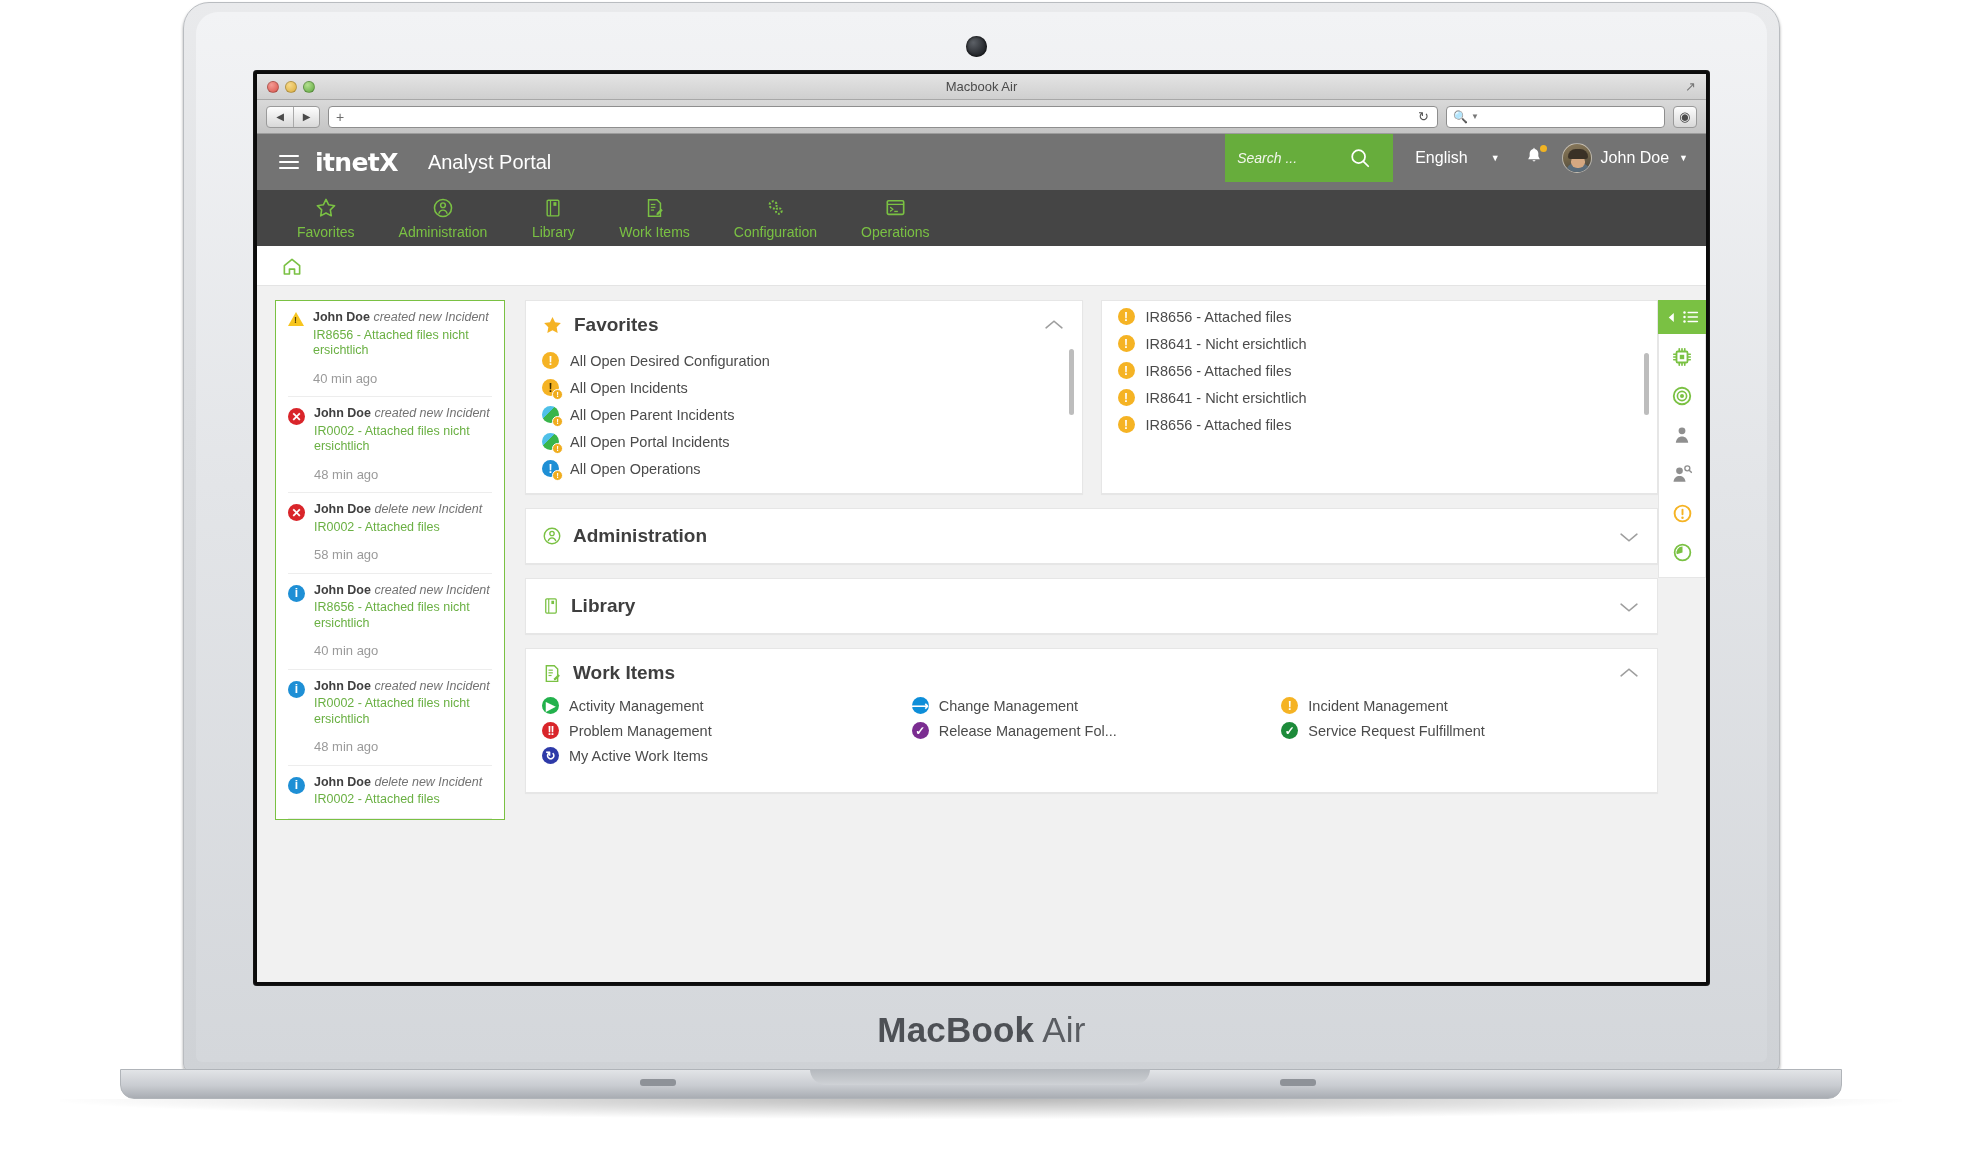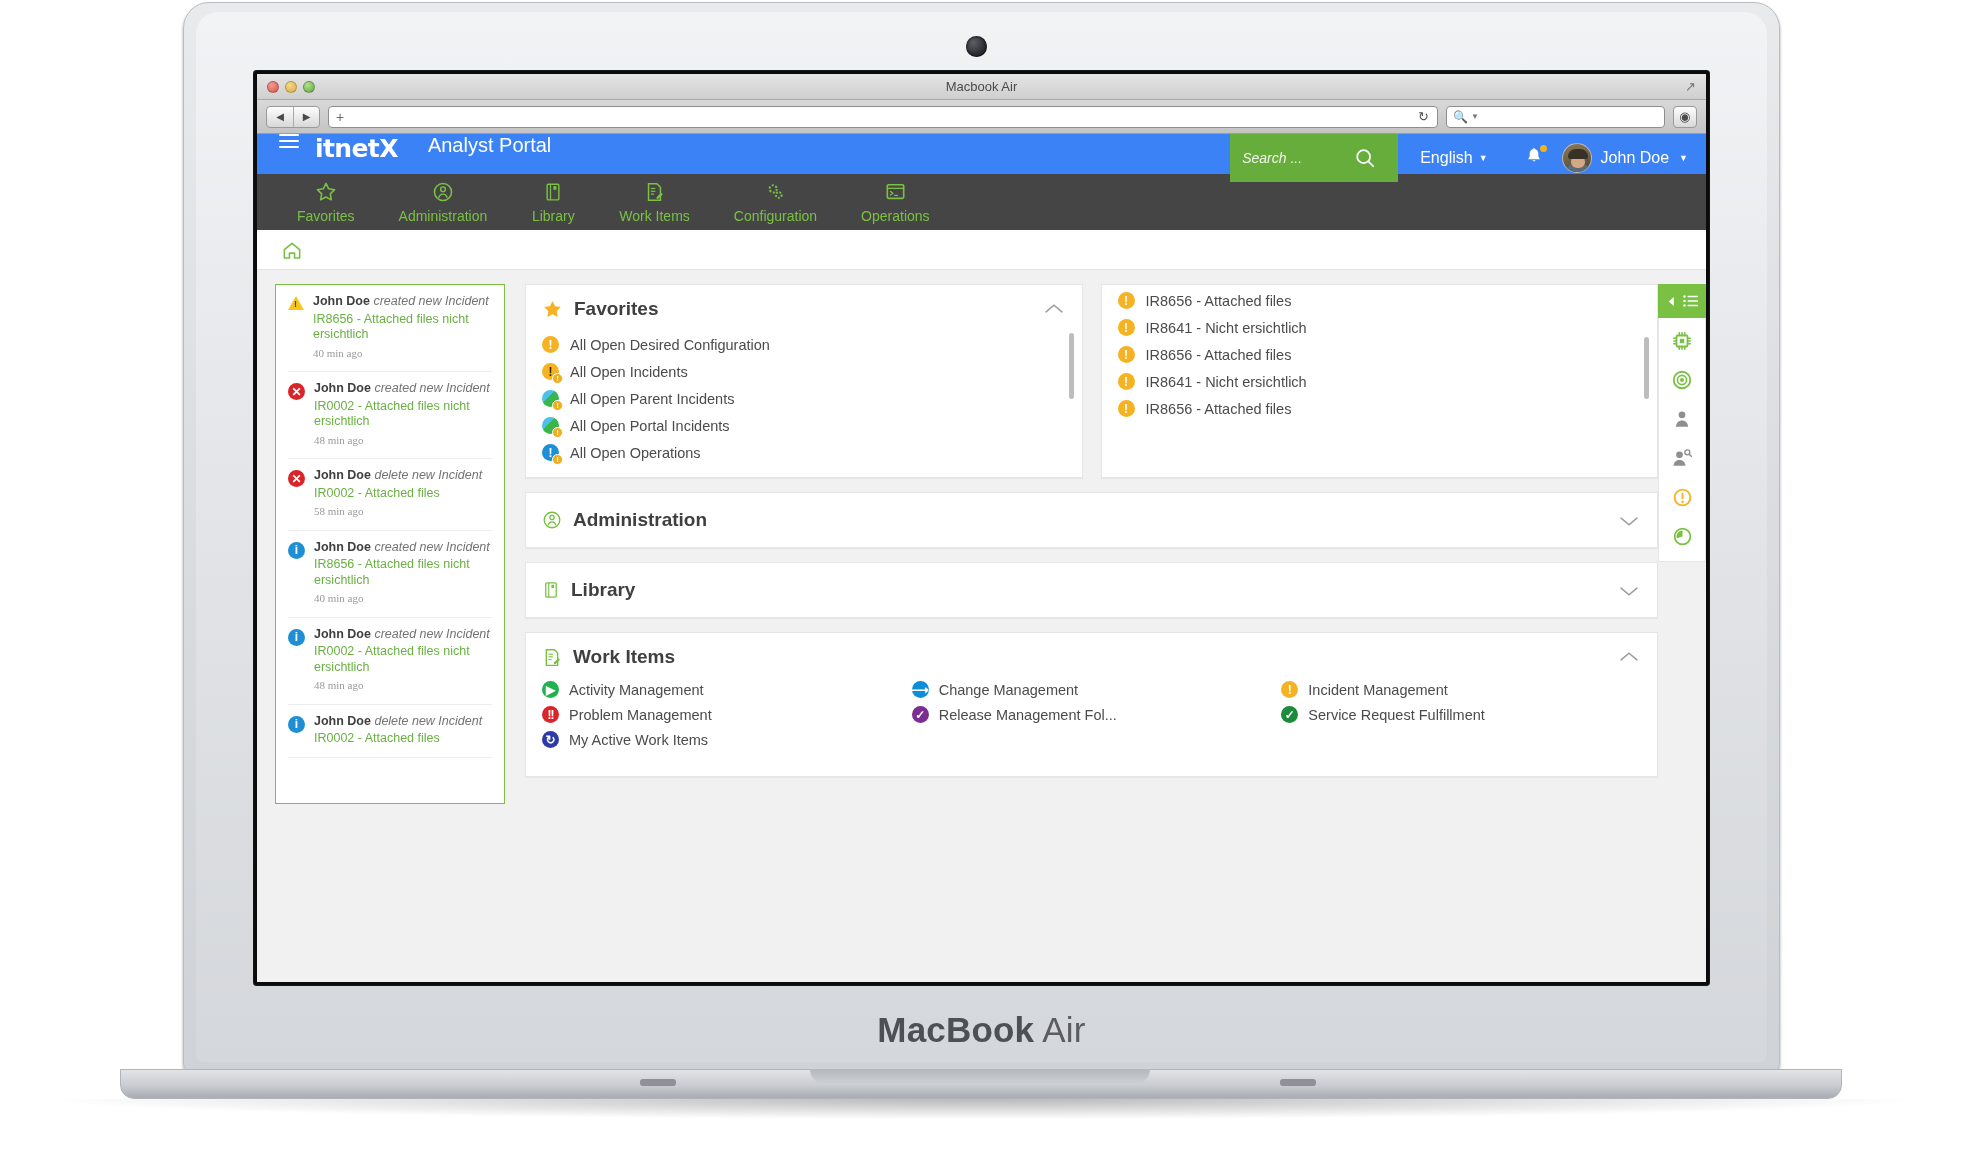--- a/index.html
+++ b/index.html
@@ -135,39 +135,39 @@
   .prefs-btn {
     width: 24px; height: 22px; border:1px solid #9a9a9a; border-radius: 4px;
     background: linear-gradient(180deg,#fdfdfd,#d8d8d8);
     display:flex; align-items:center; justify-content:center; font-size: 13px; color:#4a4a4a;
   }
 
   
   #app { height: 848px; background: #f1f1f1; position: relative; overflow: hidden; }
 
   .topbar {
-    height: 40px; background: #3b82f6; display: flex; position: relative;
+    height: 56px; background: #737373; display: flex; align-items: center; position: relative;
   }
   .hamburger { margin-left: 22px; width: 20px; display:flex; flex-direction:column; gap:4px; cursor:pointer;}
   .hamburger span { display:block; height:2px; background:#fff; border-radius:1px; }
   .logo {
     margin-left: 16px; color: #fff; font-size: 25px; font-weight: 700;
     letter-spacing: -.6px; font-family: "DejaVu Sans", sans-serif;
   }
   .app-title { margin-left: 30px; color:#fff; font-size: 20px; }
   .topbar-right { position: absolute; right: 0; top: 0; height: 48px; display:flex; align-items:center; }
   .searchwrap {
     height: 48px; width: 168px; background:#67ad3c; display:flex; align-items:center; padding: 0 12px; gap: 8px;
   }
   .searchwrap input {
     background: transparent; border: 0; outline: none; color: #fff; font-size: 14px;
     font-style: italic; width: 104px; font-family: "Liberation Sans", sans-serif;
   }
   .searchwrap input::placeholder { color: #f2f6ec; font-style: italic; }
-  .lang { color:#fff; font-size: 16px; margin: 0 28px 0 22px; display:flex; align-items:center; gap: 6px; }
+  .lang { color:#fff; font-size: 16px; margin: 0 16px 0 22px; display:flex; align-items:center; gap: 23px; }
   .caret-dn { font-size: 9px; }
   .bell { position: relative; margin: 0 18px 0 8px; }
   .bell-dot { position:absolute; right:-3px; top:-1px; width:7px; height:7px; border-radius:50%; background:#f0b323; }
   .avatar {
     width: 30px; height: 30px; border-radius: 50%; overflow: hidden; border: 1px solid rgba(255,255,255,.55);
     background: linear-gradient(165deg,#8a7a5e 0%,#6f6247 48%,#41413f 100%);
     position: relative;
   }
   .avatar .face { position:absolute; left:8px; top:11px; width:14px; height:13px; border-radius:50% 50% 45% 45%; background:#d4a882; }
   .avatar .hair { position:absolute; left:5px; top:5px; width:20px; height:10px; border-radius:10px 10px 3px 3px; background:#3a3126; }
@@ -194,21 +194,21 @@
   }
   .ann-head { display:flex; align-items:center; gap: 9px; padding: 15px 14px 10px 14px; }
   .ann-head .ttl { font-size: 19px; color:#3f3f3f; font-weight: 700; }
   .ann-list { padding: 0 12px; }
   .ann-item { display:flex; gap: 9px; padding: 9px 0 10px 0; border-bottom: 1px solid #ededed; }
   .ann-ico { flex: 0 0 15px; margin-top: 2px; }
   .ann-body { font-size: 12.5px; line-height: 15.5px; }
   .ann-line1 .who { color:#3f3f3f; font-weight: 700; }
   .ann-line1 .act { color:#737373; font-style: italic; }
   .ann-subject { color:#6ab043; margin-top: 2px; display:block; }
-  .ann-time { color:#9a9a9a; font-size: 11px; margin-top: 3px; display:block;font-family:Liberation Serif, serif; }
+  .ann-time { color:#9a9a9a; font-size: 13px; margin-top: 12px; display:block; }
 
   
   .cards { flex: 1; display: flex; flex-direction: column; gap: 14px; margin-right: 38px; }
   .row2 { display:flex; gap: 18px; }
   .card { background:#fff; border: 1px solid #e6e6e6; box-shadow: 0 1px 1px rgba(0,0,0,.045); }
   .card-head { display:flex; align-items:center; gap: 11px; padding: 13px 16px 9px 16px; position: relative; }
   .card-head .ctitle { font-size: 19px; color:#3f3f3f; font-weight: 700; }
   .chev { position:absolute; right: 18px; top: 17px; }
   .list { padding: 2px 16px 16px 16px; position: relative; }
   .list-item { display:flex; align-items:center; gap: 11px; padding: 5px 0; font-size: 14.5px; color:#4b4b4b; cursor:pointer; }

